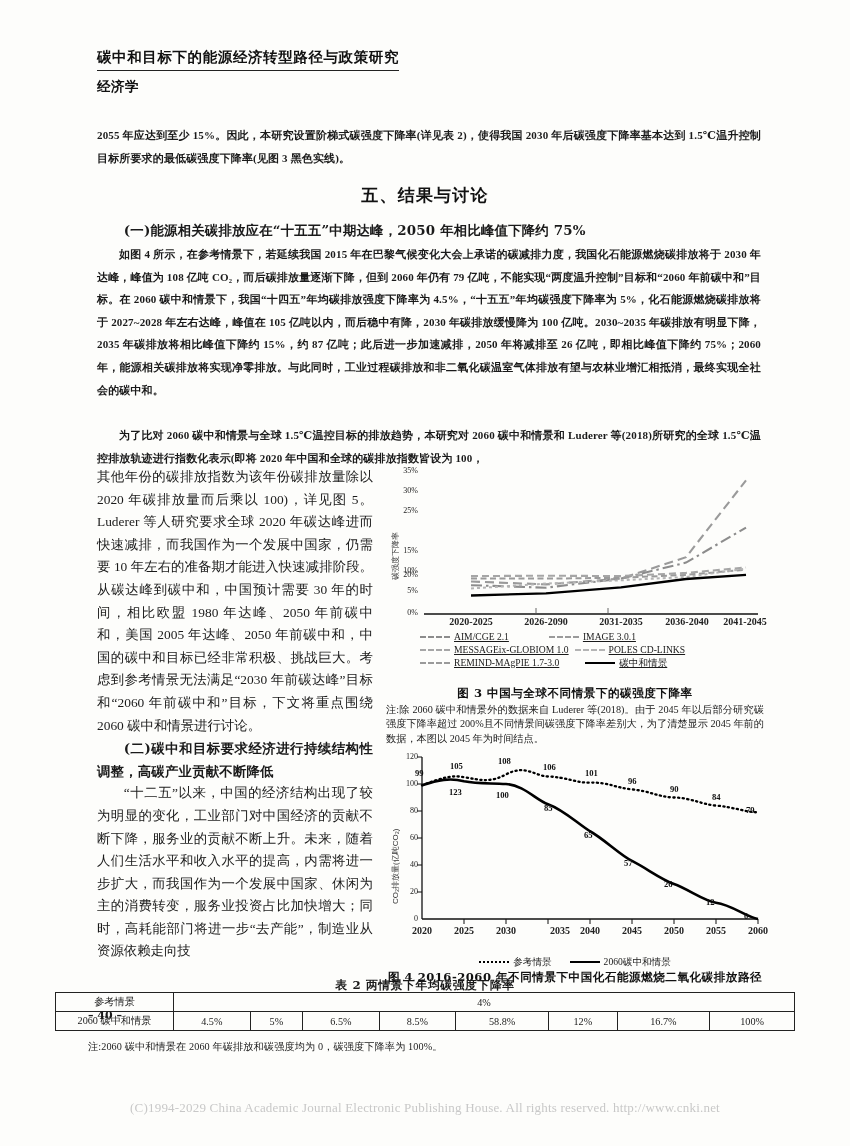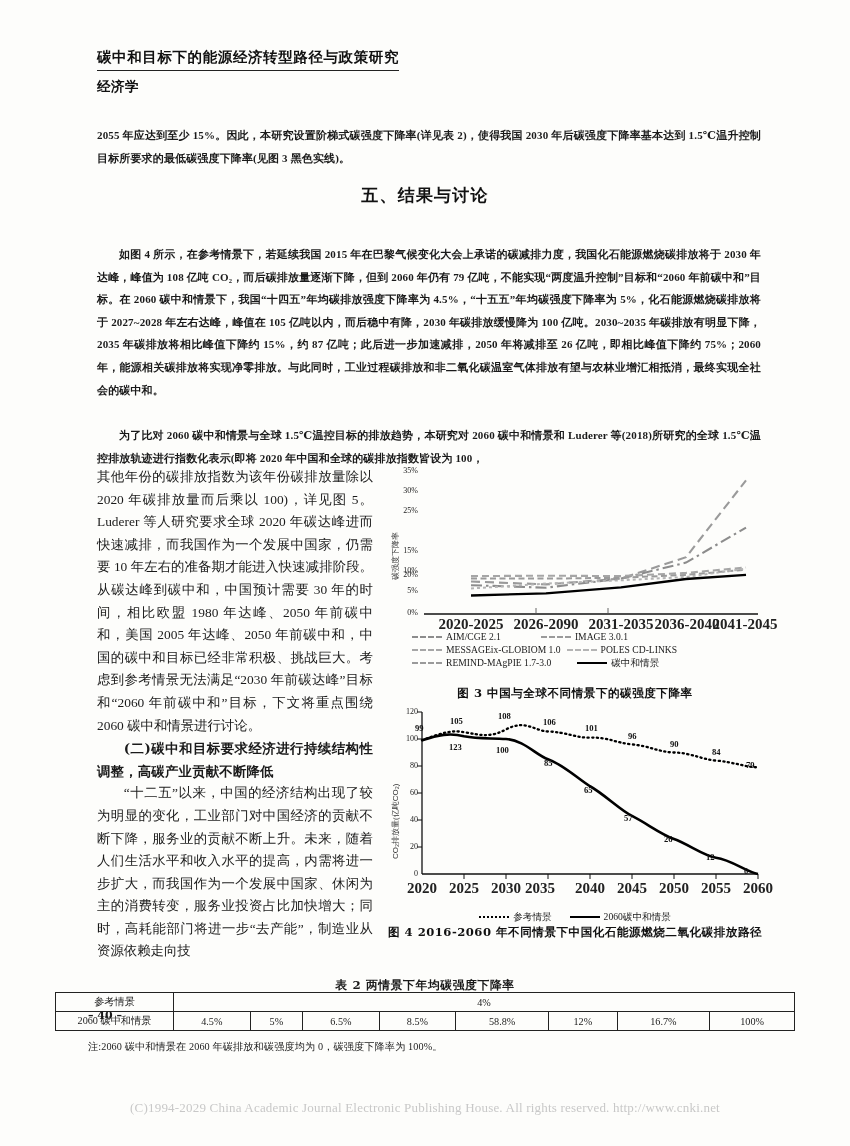--- a/index.html
+++ b/index.html
@@ -197,21 +197,21 @@
   }
   .axtick {
     position: absolute;
     font-size: 8px;
     color: #222;
     font-family: "Liberation Serif", serif;
     text-align: right;
   }
   .xtick {
     position: absolute;
-    font-size: 15px;
+    font-size: 10px;
     color: #222;
     font-family: "Liberation Serif", serif;
     text-align: center;
     font-weight: bold;
   }
   .dlabel {
     position: absolute;
     font-size: 8.6px;
     color: #111;
     font-family: "Liberation Serif", serif;
@@ -225,20 +225,21 @@
 
   <div class="runhead">
     <div class="runhead-title">碳中和目标下的能源经济转型路径与政策研究</div>
     <div class="runhead-sub">经济学</div>
   </div>
 
   <div class="fulltext" style="top:124px;">2055 年应达到至少 15%。因此，本研究设置阶梯式碳强度下降率(详见表 2)，使得我国 2030 年后碳强度下降率基本达到 1.5℃温升控制目标所要求的最低碳强度下降率(见图 3 黑色实线)。</div>
 
   <div class="sec-title" style="top:184px;">五、结果与讨论</div>
 
+  <div class="fulltext sub-title indent" style="top:219px;">(一)能源相关碳排放应在“十五五”中期达峰，2050 年相比峰值下降约 75%</div>
 
   <div class="fulltext indent" style="top:243px;">如图 4 所示，在参考情景下，若延续我国 2015 年在巴黎气候变化大会上承诺的碳减排力度，我国化石能源燃烧碳排放将于 2030 年达峰，峰值为 108 亿吨 CO₂，而后碳排放量逐渐下降，但到 2060 年仍有 79 亿吨，不能实现“两度温升控制”目标和“2060 年前碳中和”目标。在 2060 碳中和情景下，我国“十四五”年均碳排放强度下降率为 4.5%，“十五五”年均碳强度下降率为 5%，化石能源燃烧碳排放将于 2027~2028 年左右达峰，峰值在 105 亿吨以内，而后稳中有降，2030 年碳排放缓慢降为 100 亿吨。2030~2035 年碳排放有明显下降，2035 年碳排放将相比峰值下降约 15%，约 87 亿吨；此后进一步加速减排，2050 年将减排至 26 亿吨，即相比峰值下降约 75%；2060 年，能源相关碳排放将实现净零排放。与此同时，工业过程碳排放和非二氧化碳温室气体排放有望与农林业增汇相抵消，最终实现全社会的碳中和。</div>
 
   <div class="fulltext indent" style="top:424px;">为了比对 2060 碳中和情景与全球 1.5℃温控目标的排放趋势，本研究对 2060 碳中和情景和 Luderer 等(2018)所研究的全球 1.5℃温控排放轨迹进行指数化表示(即将 2020 年中国和全球的碳排放指数皆设为 100，</div>
 
   <div class="colL">
     <p>其他年份的碳排放指数为该年份碳排放量除以 2020 年碳排放量而后乘以 100)，详见图 5。Luderer 等人研究要求全球 2020 年碳达峰进而快速减排，而我国作为一个发展中国家，仍需要 10 年左右的准备期才能进入快速减排阶段。从碳达峰到碳中和，中国预计需要 30 年的时间，相比欧盟 1980 年达峰、2050 年前碳中和，美国 2005 年达峰、2050 年前碳中和，中国的碳中和目标已经非常积极、挑战巨大。考虑到参考情景无法满足“2030 年前碳达峰”目标和“2060 年前碳中和”目标，下文将重点围绕 2060 碳中和情景进行讨论。</p>
     <p class="sub-title indent" style="margin-top:0;">(二)碳中和目标要求经济进行持续结构性调整，高碳产业贡献不断降低</p>
     <p class="indent">“十二五”以来，中国的经济结构出现了较为明显的变化，工业部门对中国经济的贡献不断下降，服务业的贡献不断上升。未来，随着人们生活水平和收入水平的提高，内需将进一步扩大，而我国作为一个发展中国家、休闲为主的消费转变，服务业投资占比加快增大；同时，高耗能部门将进一步“去产能”，制造业从资源依赖走向技</p>
   </div>
@@ -276,21 +277,21 @@
 
         <polyline points="85,133.5 160,131.4 235,125.3 300,117.0 360,112.9" fill="none" stroke="#000" stroke-width="2.3"></polyline>
       </svg>
 
       <div class="xtick" style="left:48px; top:154px; width:74px;">2020-2025</div>
       <div class="xtick" style="left:123px; top:154px; width:74px;">2026-2090</div>
       <div class="xtick" style="left:198px; top:154px; width:74px;">2031-2035</div>
       <div class="xtick" style="left:264px; top:154px; width:74px;">2036-2040</div>
       <div class="xtick" style="left:322px; top:154px; width:74px;">2041-2045</div>
 
-      <div class="legend" style="position:absolute; left:4px; top:168px; width:378px;">
+      <div class="legend" style="position:absolute; left:12px; top:168px; width:378px;text-decoration:underline;">
         <div class="legend-row" style="justify-content:flex-start; padding-left:22px; gap:40px;">
           <span class="legend-item">
             <span class="lk" style="border-top:2px dashed #8c8c8c;"></span>
             <span>AIM/CGE 2.1</span>
           </span>
           <span class="legend-item">
             <span class="lk" style="border-top:2px dashed #9a9a9a;"></span>
             <span>IMAGE 3.0.1</span>
           </span>
         </div>
@@ -311,20 +312,21 @@
           </span>
           <span class="legend-item">
             <span class="lk" style="border-top:2.4px solid #000;"></span>
             <span>碳中和情景</span>
           </span>
         </div>
       </div>
     </div>
 
     <div class="fig-cap" style="margin-top:42px;">图 3  中国与全球不同情景下的碳强度下降率</div>
+    <div class="fig-note">注:除 2060 碳中和情景外的数据来自 Luderer 等(2018)。由于 2045 年以后部分研究碳强度下降率超过 200%且不同情景间碳强度下降率差别大，为了清楚显示 2045 年前的数据，本图以 2045 年为时间结点。</div>
 
     <div class="figbox" style="height:196px; margin-top:8px;">
       <div class="rot-y" style="left:4px; top:150px;">CO₂排放量(亿吨CO₂)</div>
 
       <div class="axtick" style="left:6px; top:-2px; width:26px;">120</div>
       <div class="axtick" style="left:6px; top:25px; width:26px;">100</div>
       <div class="axtick" style="left:6px; top:52px; width:26px;">80</div>
       <div class="axtick" style="left:6px; top:79px; width:26px;">60</div>
       <div class="axtick" style="left:6px; top:106px; width:26px;">40</div>
       <div class="axtick" style="left:6px; top:133px; width:26px;">20</div>
@@ -371,21 +373,21 @@
       <div class="dlabel" style="left:158px; top:49px;">85</div>
       <div class="dlabel" style="left:198px; top:76px;">65</div>
       <div class="dlabel" style="left:238px; top:104px;">57</div>
       <div class="dlabel" style="left:278px; top:125px;text-align:right;">26</div>
       <div class="dlabel" style="left:320px; top:143px;">12</div>
       <div class="dlabel" style="left:358px; top:157px;">0</div>
 
       <div class="xtick" style="left:18px; top:171px; width:36px;">2020</div>
       <div class="xtick" style="left:60px; top:171px; width:36px;">2025</div>
       <div class="xtick" style="left:102px; top:171px; width:36px;">2030</div>
-      <div class="xtick" style="left:136px; top:171px; width:36px;">2035</div>
+      <div class="xtick" style="left:156px; top:171px; width:36px;">2035</div>
       <div class="xtick" style="left:186px; top:171px; width:36px;">2040</div>
       <div class="xtick" style="left:228px; top:171px; width:36px;">2045</div>
       <div class="xtick" style="left:270px; top:171px; width:36px;">2050</div>
       <div class="xtick" style="left:312px; top:171px; width:36px;">2055</div>
       <div class="xtick" style="left:354px; top:171px; width:36px;">2060</div>
     </div>
 
     <div class="legend" style="margin-top:6px;">
       <div class="legend-row" style="gap:18px;">
         <span class="legend-item">

